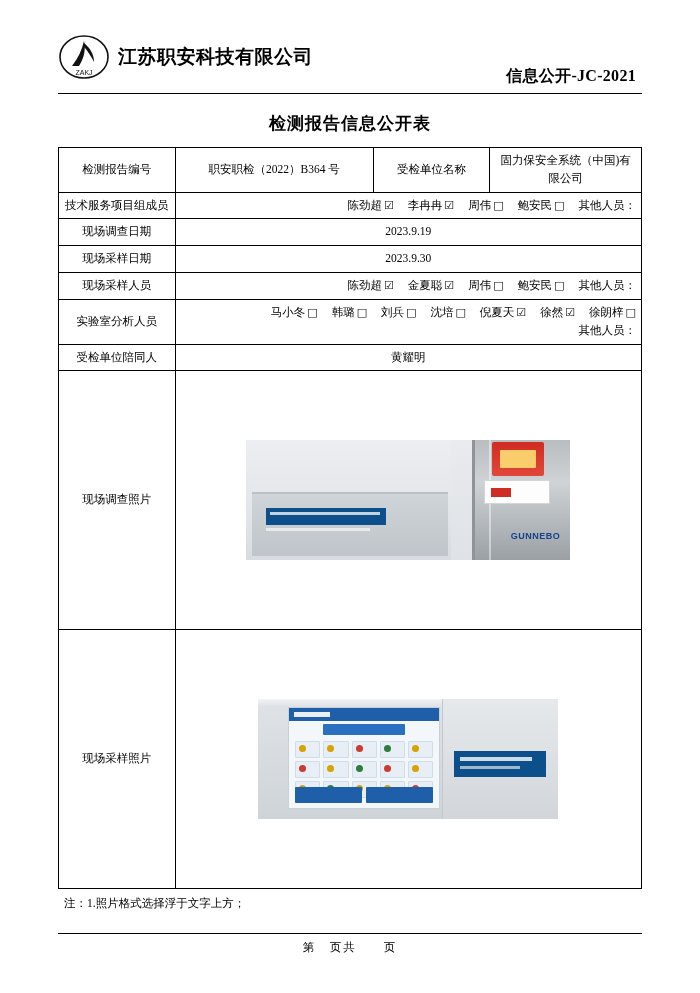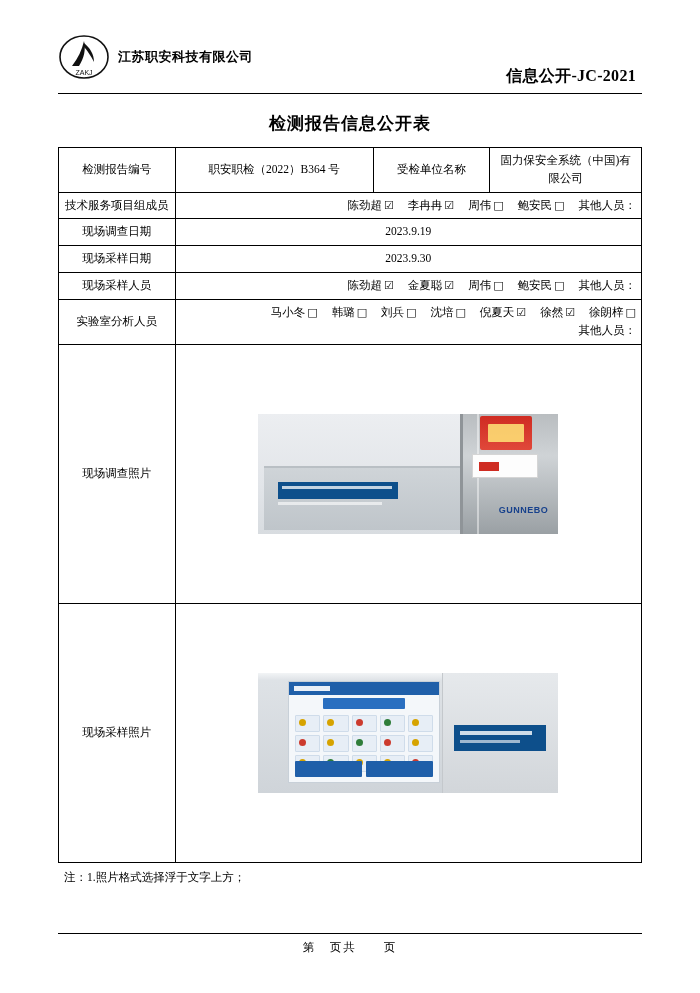--- a/index.html
+++ b/index.html
@@ -36,21 +36,21 @@
     gap: 8px;
   }
   .logo {
     width: 52px;
     height: 46px;
     position: relative;
     flex: none;
   }
   .logo svg { display: block; }
   .company-name {
-    font-size: 13px;
+    font-size: 19px;
     font-weight: bold;
     letter-spacing: 0.5px;
     font-family: "Liberation Serif", "DejaVu Serif", serif;
     text-align: center;
   }
   .header-right {
     font-size: 16px;
     font-weight: bold;
     letter-spacing: 0.3px;
     padding-right: 6px;
@@ -112,20 +112,21 @@
     overflow: hidden;
   }
 
   
   .ph1 {
     width: 300px;
     height: 120px;
     position: relative;
     background: linear-gradient(180deg,#e9ebee 0%, #dfe2e6 100%);
     overflow: hidden;
+    padding-left: 24px;
   }
   .ph1 .wallL {
     position: absolute; left: 0; top: 0; width: 205px; height: 100%;
     background: linear-gradient(180deg,#eceef1 0%,#e2e5e9 60%,#d8dce0 100%);
   }
   .ph1 .crate {
     position: absolute; left: 6px; top: 52px; width: 196px; height: 62px;
     background: linear-gradient(180deg,#cfd4d8 0%, #bfc5ca 100%);
     border-top: 2px solid #b9bfc4;
   }
@@ -321,20 +322,24 @@
         <td class="val-left name-run" colspan="3">
           <span class="nm">陈劲超</span><span class="cb">☑</span><span class="gap"></span><span class="nm">金夏聪</span><span class="cb">☑</span><span class="gap"></span><span class="nm">周伟</span><span class="cb">□</span><span class="gap"></span><span class="nm">鲍安民</span><span class="cb">□</span><span class="gap"></span><span>其他人员：</span>
         </td>
       </tr>
       <tr>
         <td class="lbl">实验室分析人员</td>
         <td class="val-left name-run" colspan="3">
           <span class="nm">马小冬</span><span class="cb">□</span><span class="gap"></span><span class="nm">韩璐</span><span class="cb">□</span><span class="gap"></span><span class="nm">刘兵</span><span class="cb">□</span><span class="gap"></span><span class="nm">沈培</span><span class="cb">□</span><span class="gap"></span><span class="nm">倪夏天</span><span class="cb">☑</span><span class="gap"></span><span class="nm">徐然</span><span class="cb">☑</span><span class="gap"></span><span class="nm">徐朗梓</span><span class="cb">□</span>
           <div>其他人员：</div>
         </td>
+      </tr>
+      <tr>
+        <td class="lbl">受检单位陪同人</td>
+        <td class="val-center" colspan="3">黄耀明</td>
       </tr>
       <tr>
         <td class="lbl">现场调查照片</td>
         <td class="photo-cell" colspan="3">
           <div class="photo-wrap">
             <div class="ph1">
               <div class="wallL"></div>
               <div class="doorR">
                 <div class="gunnebo">GUNNEBO</div>
               </div>

